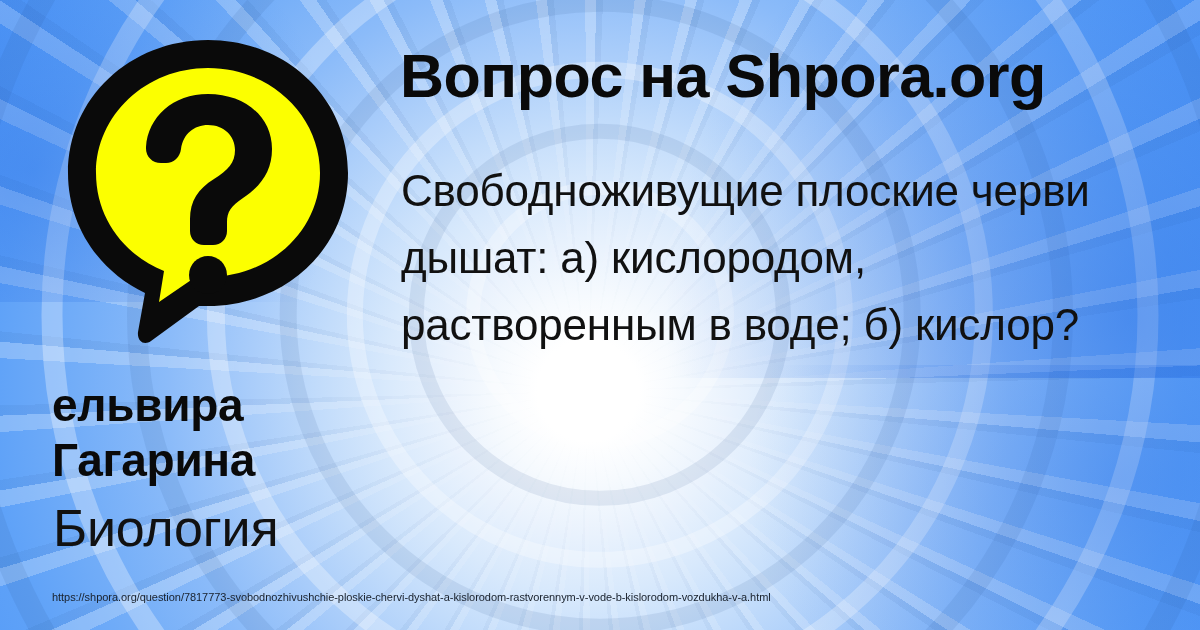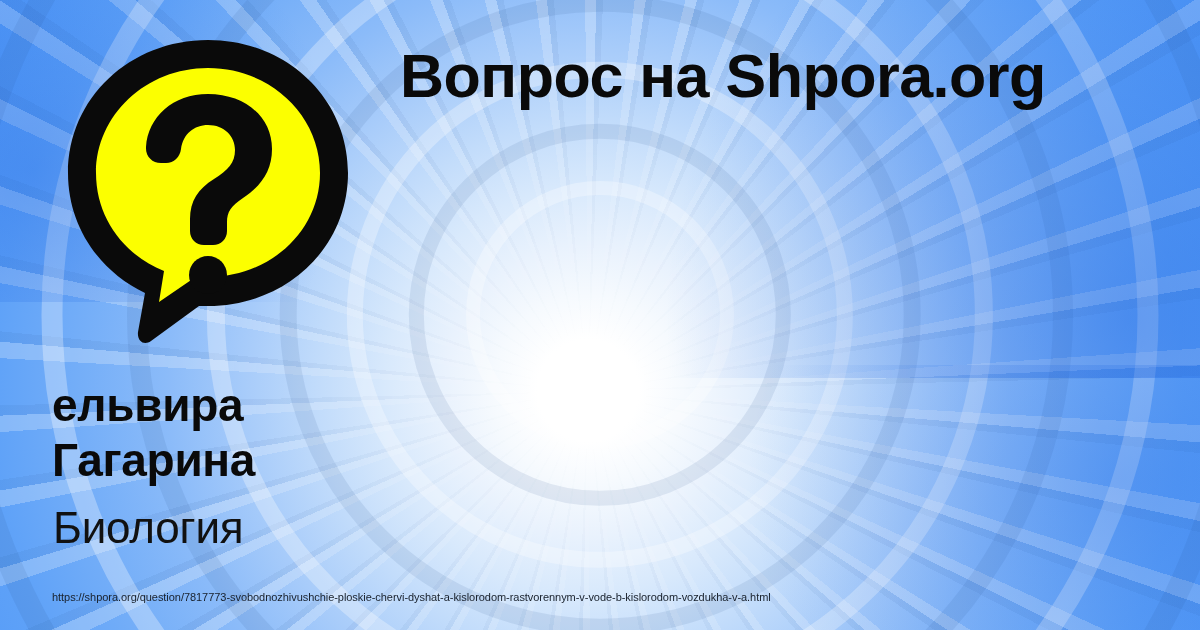--- a/index.html
+++ b/index.html
@@ -161,21 +161,21 @@
     color: #0a0a0a;
     line-height: 55px;
     letter-spacing: -0.3px;
   }
 
   .subject {
     position: absolute;
     left: 53px;
     top: 505px;
     width: 360px;
-    font-size: 44px;
+    font-size: 52px;
     font-weight: normal;
     color: #111111;
     line-height: 46px;
     letter-spacing: -0.2px;
   }
 
   .url {
     position: absolute;
     left: 52px;
     top: 591px;
@@ -263,20 +263,21 @@
                    C 169 180, 173 174, 185 166
                    C 203 154, 214 139, 214 117
                    C 214 85, 187 62, 150 62 Z"></path>
           <circle cx="150" cy="243" r="19"></circle>
         </g>
       </svg>
     </div>
 
     <div class="title">Вопрос на Shpora.org</div>
 
+    <div class="question">Свободноживущие плоские черви дышат: а) кислородом, растворенным в воде; б) кислор?</div>
 
     <div class="author">ельвира Гагарина</div>
 
     <div class="subject">Биология</div>
 
     <div class="url">https://shpora.org/question/7817773-svobodnozhivushchie-ploskie-chervi-dyshat-a-kislorodom-rastvorennym-v-vode-b-kislorodom-vozdukha-v-a.html</div>
 
   </div>
 </div>
 

